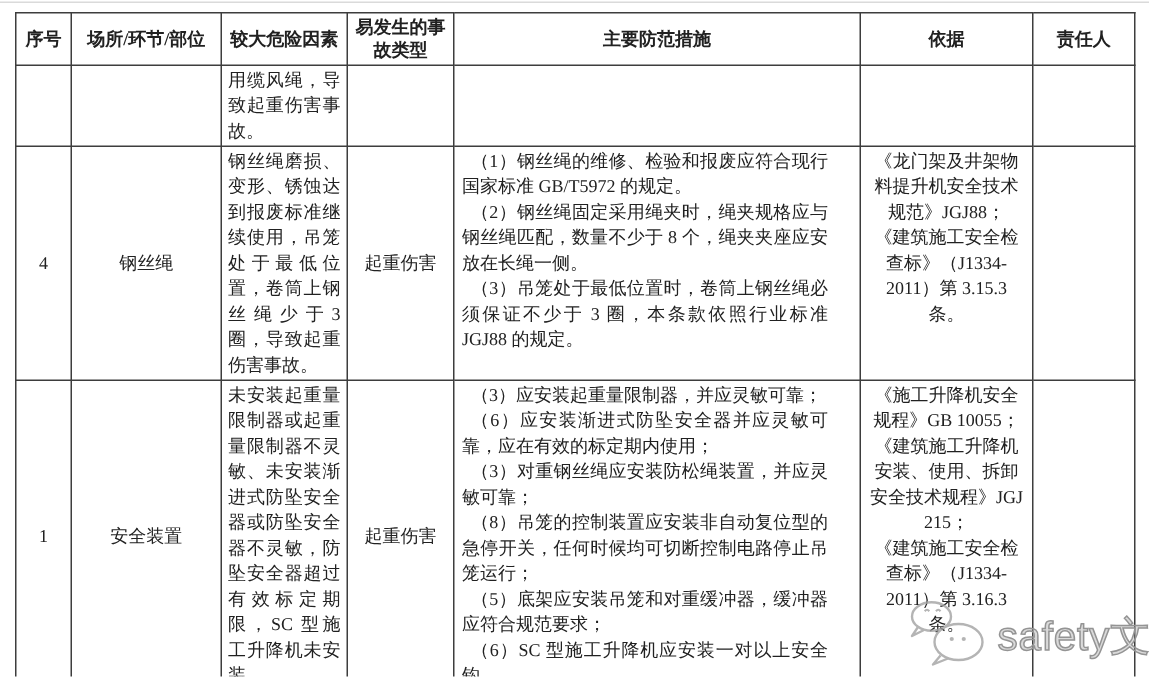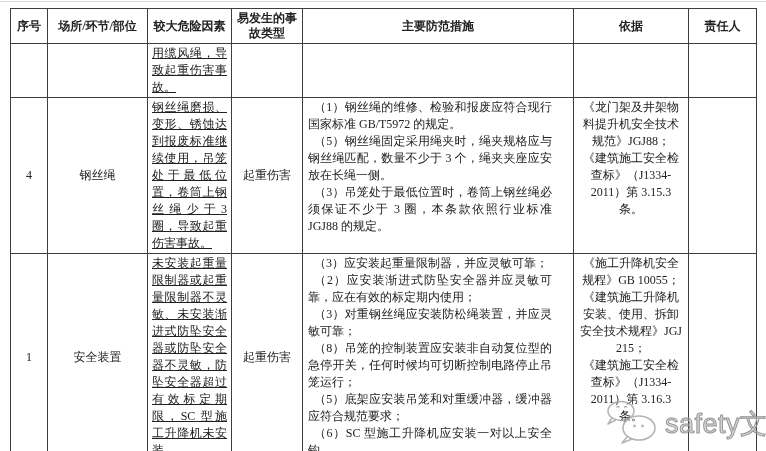--- a/index.html
+++ b/index.html
@@ -25,21 +25,21 @@
     font-weight:bold;text-align:center;line-height:15px;padding:2px 1px;
   }
   .r-head{height:30px;}
   .r-cont{height:51px;}
   .r-four{height:151px;}
   .r-sect{height:18px;}
   .r-one{height:190px;}
 
   td.v-top{vertical-align:top;}
   td.c-center{text-align:center;}
-  td.hazard{text-align:justify;text-justify:inter-ideograph;padding:1px 4px;text-decoration:underline;}
+  td.hazard{text-align:justify;text-justify:inter-ideograph;padding:1px 4px;}
   td.measures{padding:1px 21px 1px 5px;margin-top:12px;}
   td.measures p{margin:0;text-indent:6px;text-align:justify;text-justify:inter-ideograph;}
   td.basis{padding:1px 4px;}
   td.basis p{margin:0;text-align:center;}
   td.section-cell{font-weight:bold;text-align:left;padding-left:50px;line-height:16px;}
 
   .watermark{
     position:absolute;left:601px;top:399px;width:162px;height:50px;
     display:flex;align-items:center;gap:2px;pointer-events:none;
   }
@@ -90,39 +90,39 @@
       <td></td>
     </tr>
 
     <tr class="r-four">
       <td class="c-center">4</td>
       <td class="c-center">钢丝绳</td>
       <td class="hazard v-top">钢丝绳磨损、变形、锈蚀达到报废标准继续使用，吊笼处于最低位置，卷筒上钢丝绳少于3圈，导致起重伤害事故。</td>
       <td class="c-center">起重伤害</td>
       <td class="measures v-top">
         <p>（1）钢丝绳的维修、检验和报废应符合现行国家标准 GB/T5972 的规定。</p>
-        <p>（5）钢丝绳固定采用绳夹时，绳夹规格应与钢丝绳匹配，数量不少于 3 个，绳夹夹座应安放在长绳一侧。</p>
+        <p>（2）钢丝绳固定采用绳夹时，绳夹规格应与钢丝绳匹配，数量不少于 8 个，绳夹夹座应安放在长绳一侧。</p>
         <p>（3）吊笼处于最低位置时，卷筒上钢丝绳必须保证不少于 3 圈，本条款依照行业标准 JGJ88 的规定。</p>
       </td>
       <td class="basis v-top">
         <p>《龙门架及井架物料提升机安全技术规范》JGJ88；</p>
         <p>《建筑施工安全检查标》（J1334-2011）第 3.15.3 条。</p>
       </td>
       <td></td>
     </tr>
 
 
     <tr class="r-one">
       <td class="c-center">1</td>
       <td class="c-center">安全装置</td>
       <td class="hazard v-top">未安装起重量限制器或起重量限制器不灵敏、未安装渐进式防坠安全器或防坠安全器不灵敏，防坠安全器超过有效标定期限，SC 型施工升降机未安装</td>
       <td class="c-center">起重伤害</td>
       <td class="measures v-top">
         <p>（3）应安装起重量限制器，并应灵敏可靠；</p>
-        <p>（2）应安装渐进式防坠安全器并应灵敏可靠，应在有效的标定期内使用；</p>
+        <p>（6）应安装渐进式防坠安全器并应灵敏可靠，应在有效的标定期内使用；</p>
         <p>（3）对重钢丝绳应安装防松绳装置，并应灵敏可靠；</p>
         <p>（8）吊笼的控制装置应安装非自动复位型的急停开关，任何时候均可切断控制电路停止吊笼运行；</p>
         <p>（5）底架应安装吊笼和对重缓冲器，缓冲器应符合规范要求；</p>
         <p>（6）SC 型施工升降机应安装一对以上安全钩。</p>
       </td>
       <td class="basis v-top">
         <p>《施工升降机安全规程》GB 10055；</p>
         <p>《建筑施工升降机安装、使用、拆卸安全技术规程》JGJ 215；</p>
         <p>《建筑施工安全检查标》（J1334-2011）第 3.16.3 条。</p>
       </td>

